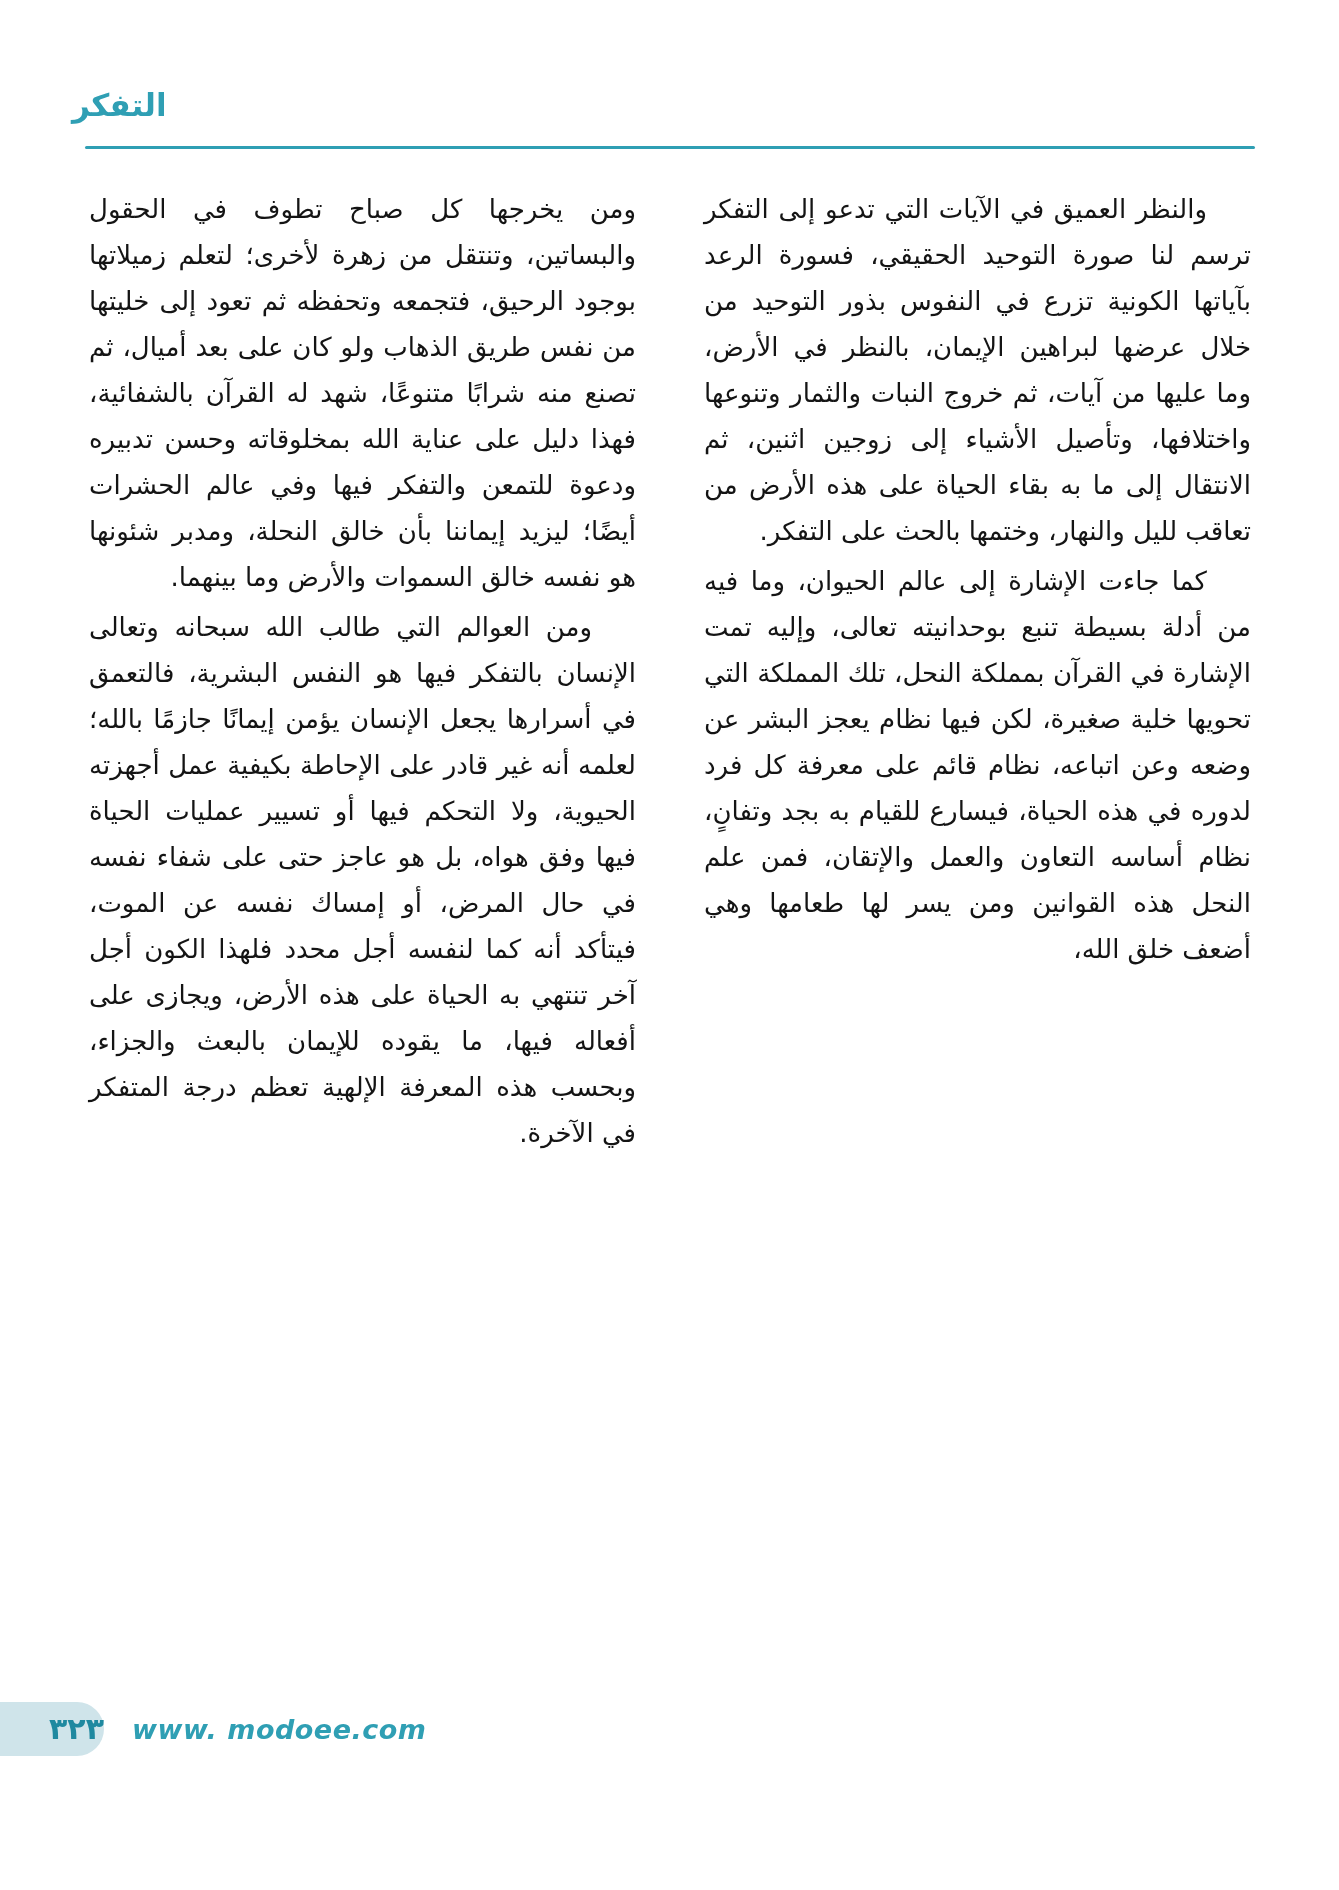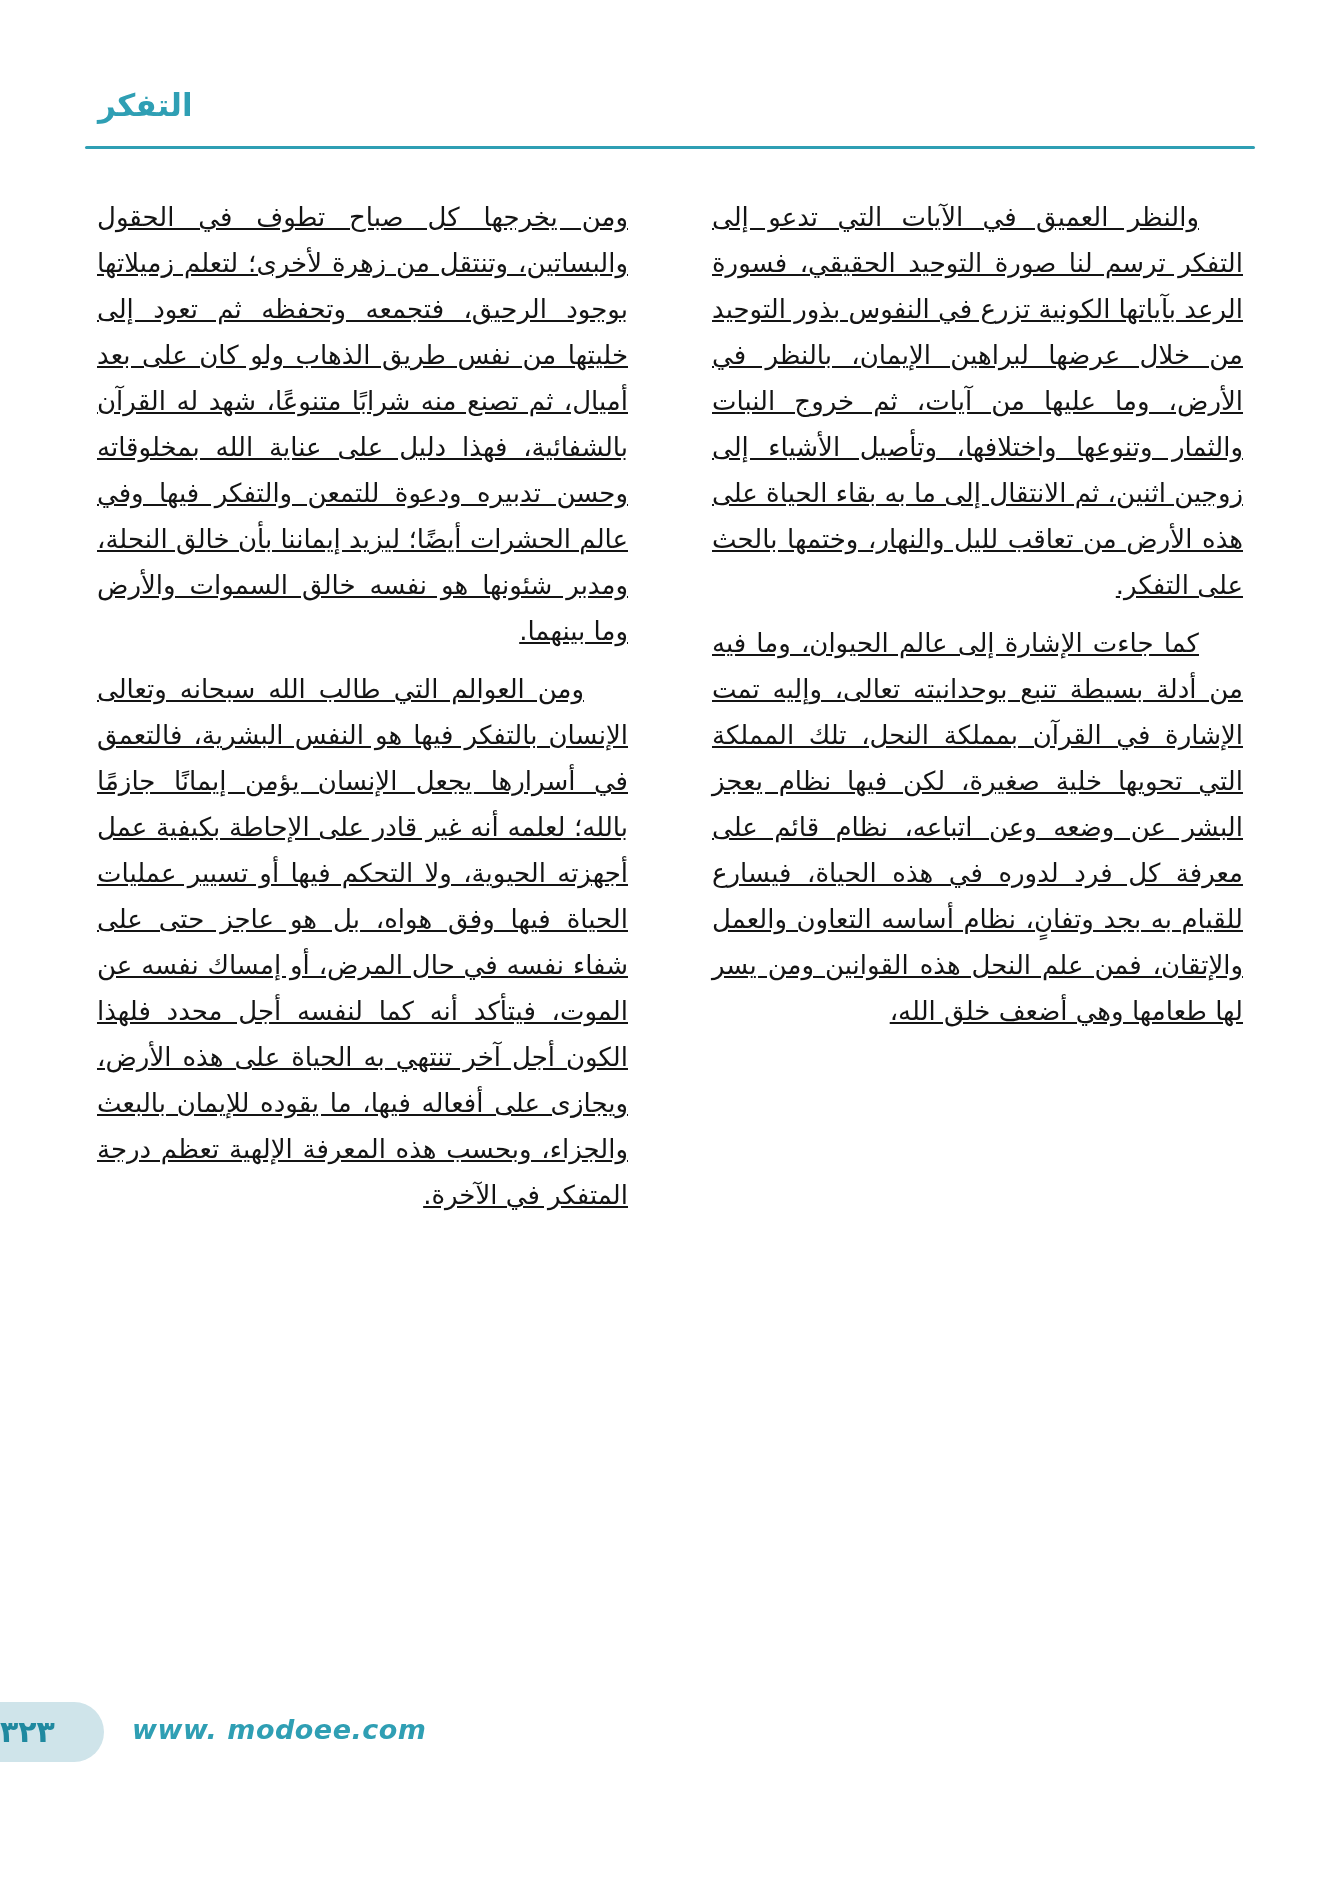--- a/index.html
+++ b/index.html
@@ -16,21 +16,21 @@
   }
   .page {
     position: absolute;
     inset: 0;
     background: #ffffff;
   }
 
   
   .chapter-title {
     position: absolute;
-    left: 98px;
+    left: 72px;
     top: 90px;
     direction: rtl;
     color: #2f9fb4;
     font-size: 31px;
     font-weight: bold;
     line-height: 1;
   }
   .header-rule {
     position: absolute;
     left: 85px;
@@ -54,40 +54,39 @@
   .col {
     width: 555px;
     direction: rtl;
     text-align: justify;
     color: #141414;
     font-size: 26px;
     line-height: 46px;
     font-weight: 500;
   }
   .col p {
-    margin: 12px;
+    margin: 4px;
     padding: 0;
-    text-decoration: underline;
   }
   .col p.indent {
     text-indent: 44px;
   }
 
   
   .page-number-pill {
     position: absolute;
     left: 0;
     top: 1702px;
     width: 104px;
-    height: 60px;
+    height: 54px;
     background: #cfe4ea;
     border-radius: 0 30px 30px 0;
     display: flex;
     align-items: center;
-    justify-content: flex-start;
+    justify-content: flex-end;
   }
   .page-number-pill span {
     color: #1f89a0;
     font-size: 30px;
     font-weight: bold;
     line-height: 1;
     direction: rtl;
   }
   .website {
     position: absolute;

